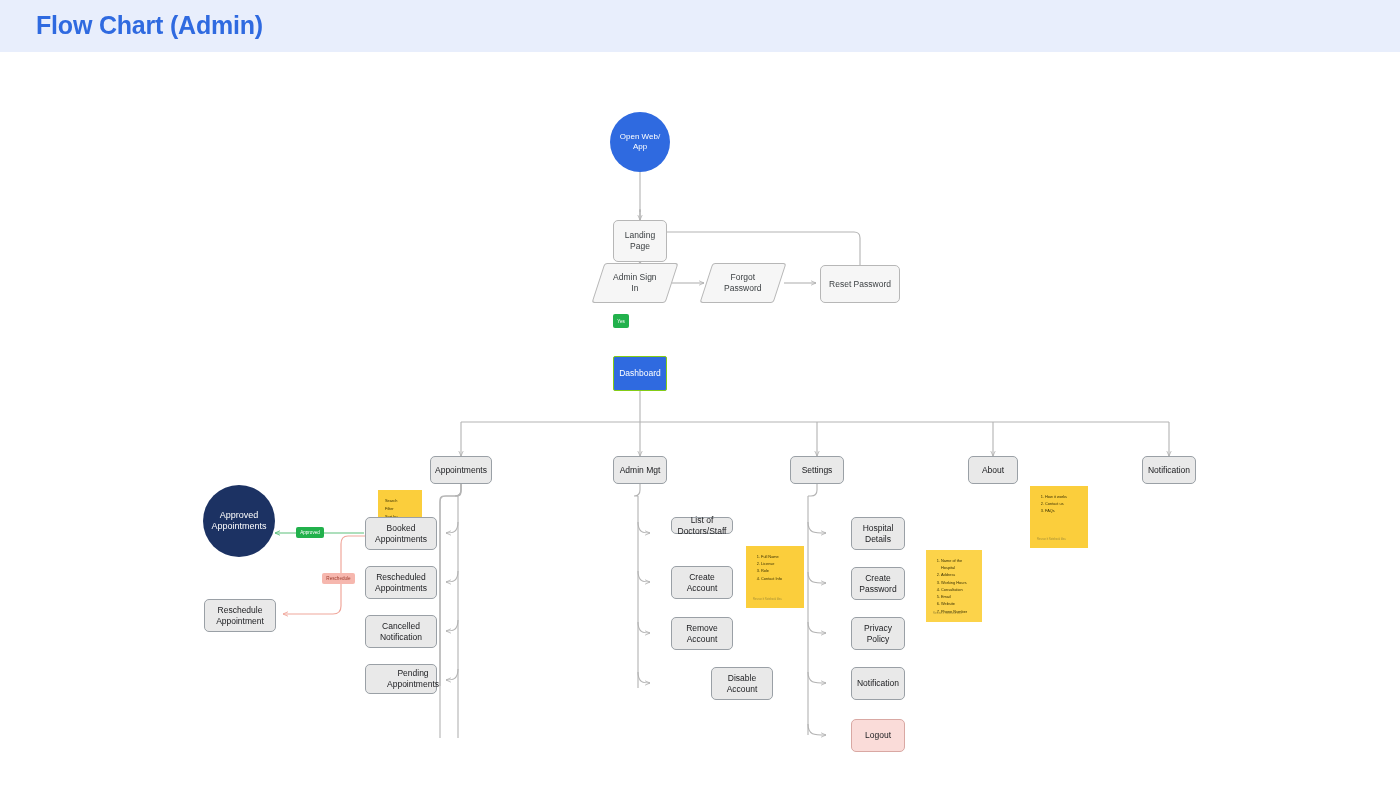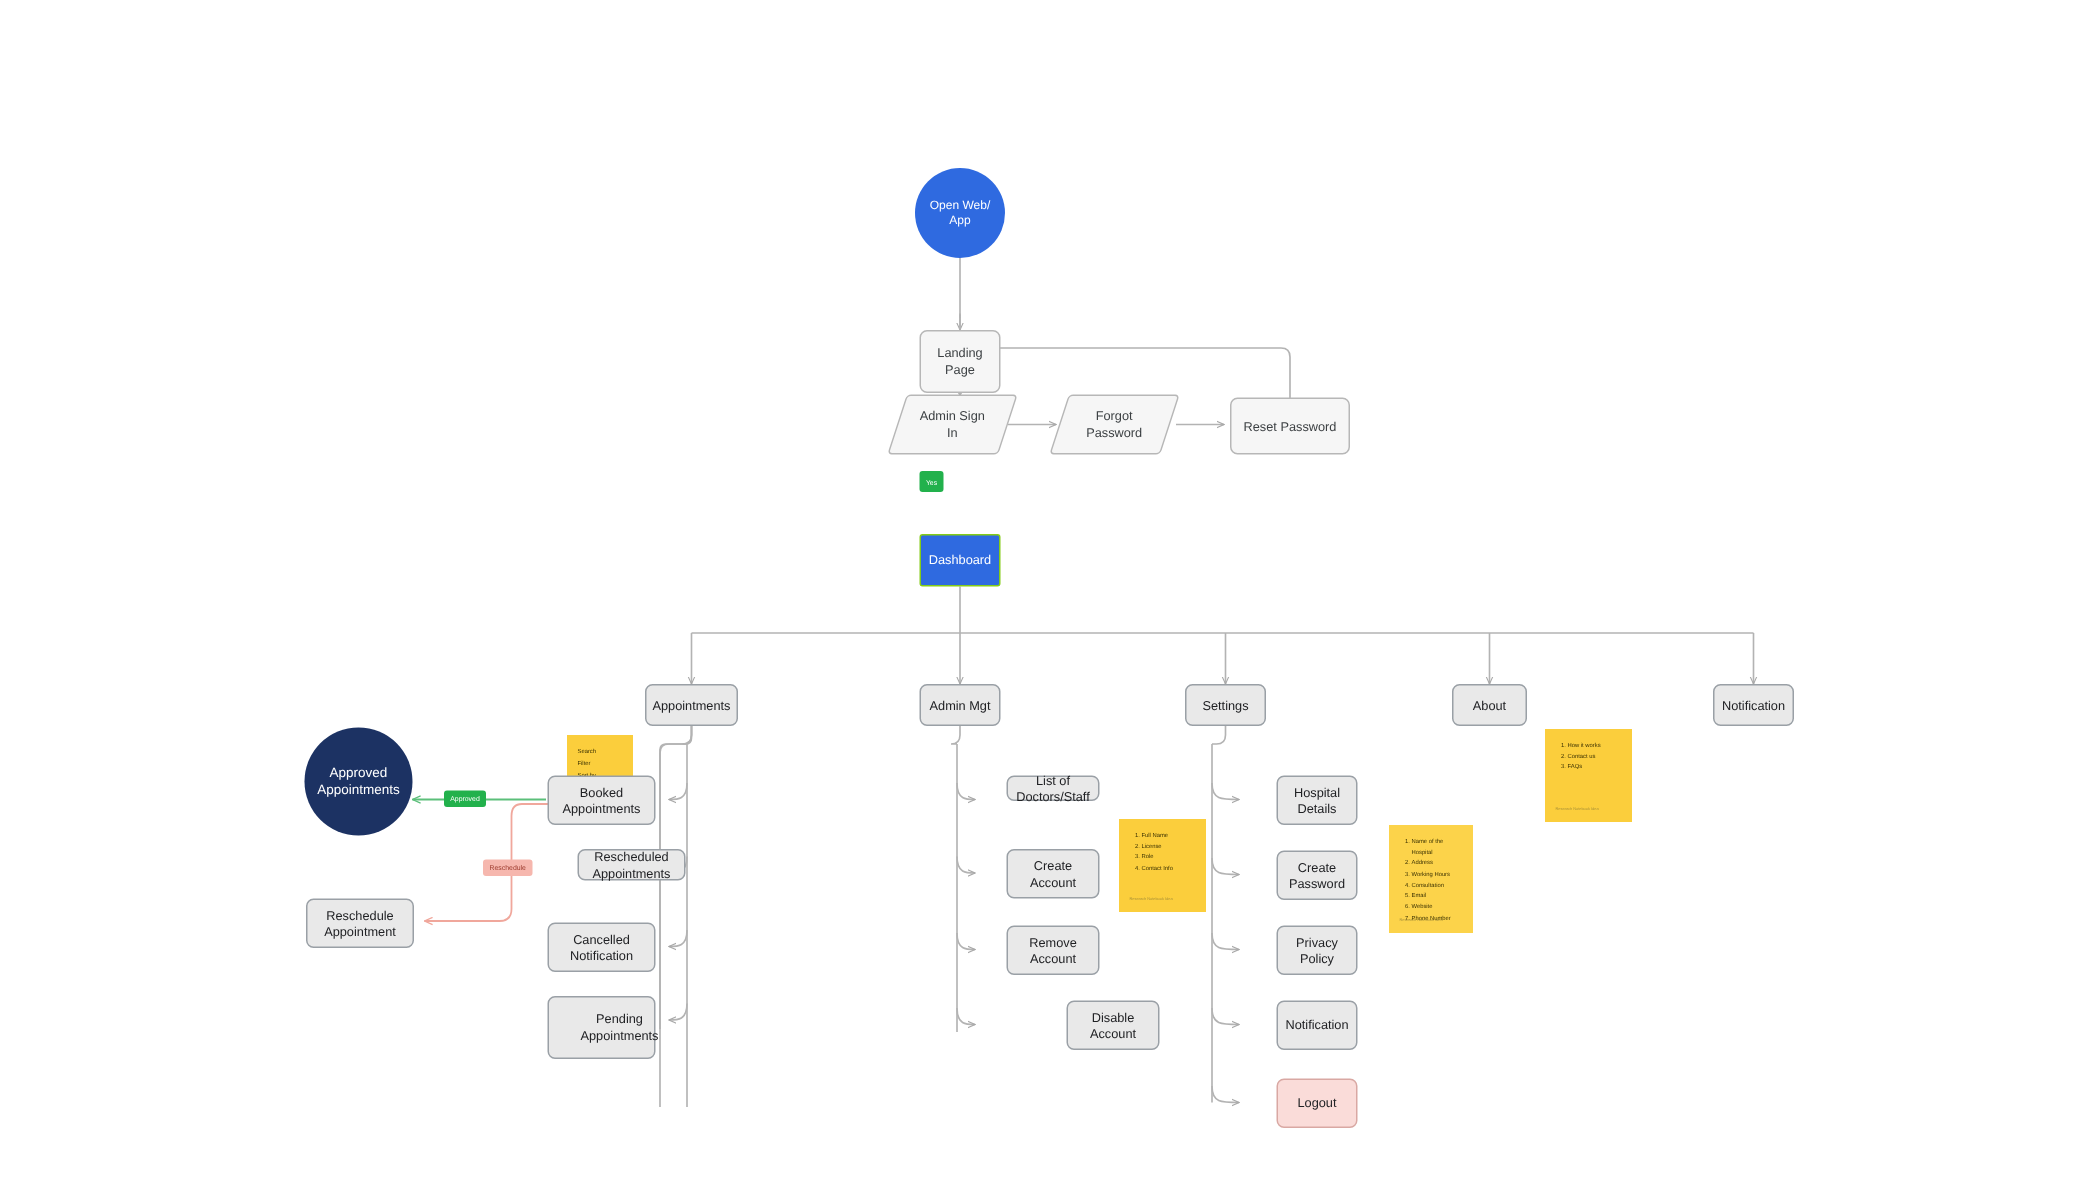--- a/index.html
+++ b/index.html
@@ -136,20 +136,23 @@
     color: #9a8636;
     opacity: 0.85;
     white-space: nowrap;
   }
 </style>
 </head>
 <body>
 
 <div id="page">
 
+  <div id="header">
+    <div id="header-title">Flow Chart (Admin)</div>
+  </div>
 
   <div id="canvas">
 
     <svg id="edges" viewBox="0 0 1400 736" width="1400" height="736">
       <defs>
         <marker id="ah-gray" viewBox="0 0 10 10" refX="9" refY="5" markerWidth="5" markerHeight="5" orient="auto-start-reverse">
           <path d="M0,1 L9,5 L0,9" fill="none" stroke="#a8a8a8" stroke-width="1.3"></path>
         </marker>
         <marker id="ah-green" viewBox="0 0 10 10" refX="9" refY="5" markerWidth="5" markerHeight="5" orient="auto-start-reverse">
           <path d="M0,1 L9,5 L0,9" fill="none" stroke="#5cbf7a" stroke-width="1.5"></path>
@@ -353,25 +356,25 @@
 Appointments</div>
 
     <div class="edge-label lbl-green" style="left:296px; top:475px; width:28px; height:11px;">Approved</div>
     <div class="edge-label lbl-red" style="left:322px; top:521px; width:33px; height:11px;">Reschedule</div>
 
     <div class="node n-rect" style="left:204px; top:547px; width:72px; height:33px;">Reschedule
 Appointment</div>
 
     <div class="node n-rect" style="left:365px; top:465px; width:72px; height:33px;">Booked
 Appointments</div>
-    <div class="node n-rect" style="left:365px; top:514px; width:72px; height:21px;margin-left:20px;">Rescheduled
+    <div class="node n-rect" style="left:365px; top:514px; width:72px; height:33px;">Rescheduled
 Appointments</div>
     <div class="node n-rect" style="left:365px; top:563px; width:72px; height:33px;">Cancelled
 Notification</div>
-    <div class="node n-rect" style="left:365px; top:612px; width:72px; height:42px;padding-left:24px;">Pending
+    <div class="node n-rect" style="left:365px; top:612px; width:72px; height:30px;padding-left:24px;">Pending
 Appointments</div>
 
     <div class="node n-rect" style="left:671px; top:465px; width:62px; height:17px;">List of
 Doctors/Staff</div>
     <div class="node n-rect" style="left:671px; top:514px; width:62px; height:33px;">Create
 Account</div>
     <div class="node n-rect" style="left:671px; top:565px; width:62px; height:33px;">Remove
 Account</div>
     <div class="node n-rect" style="left:711px; top:615px; width:62px; height:33px;">Disable
 Account</div>

